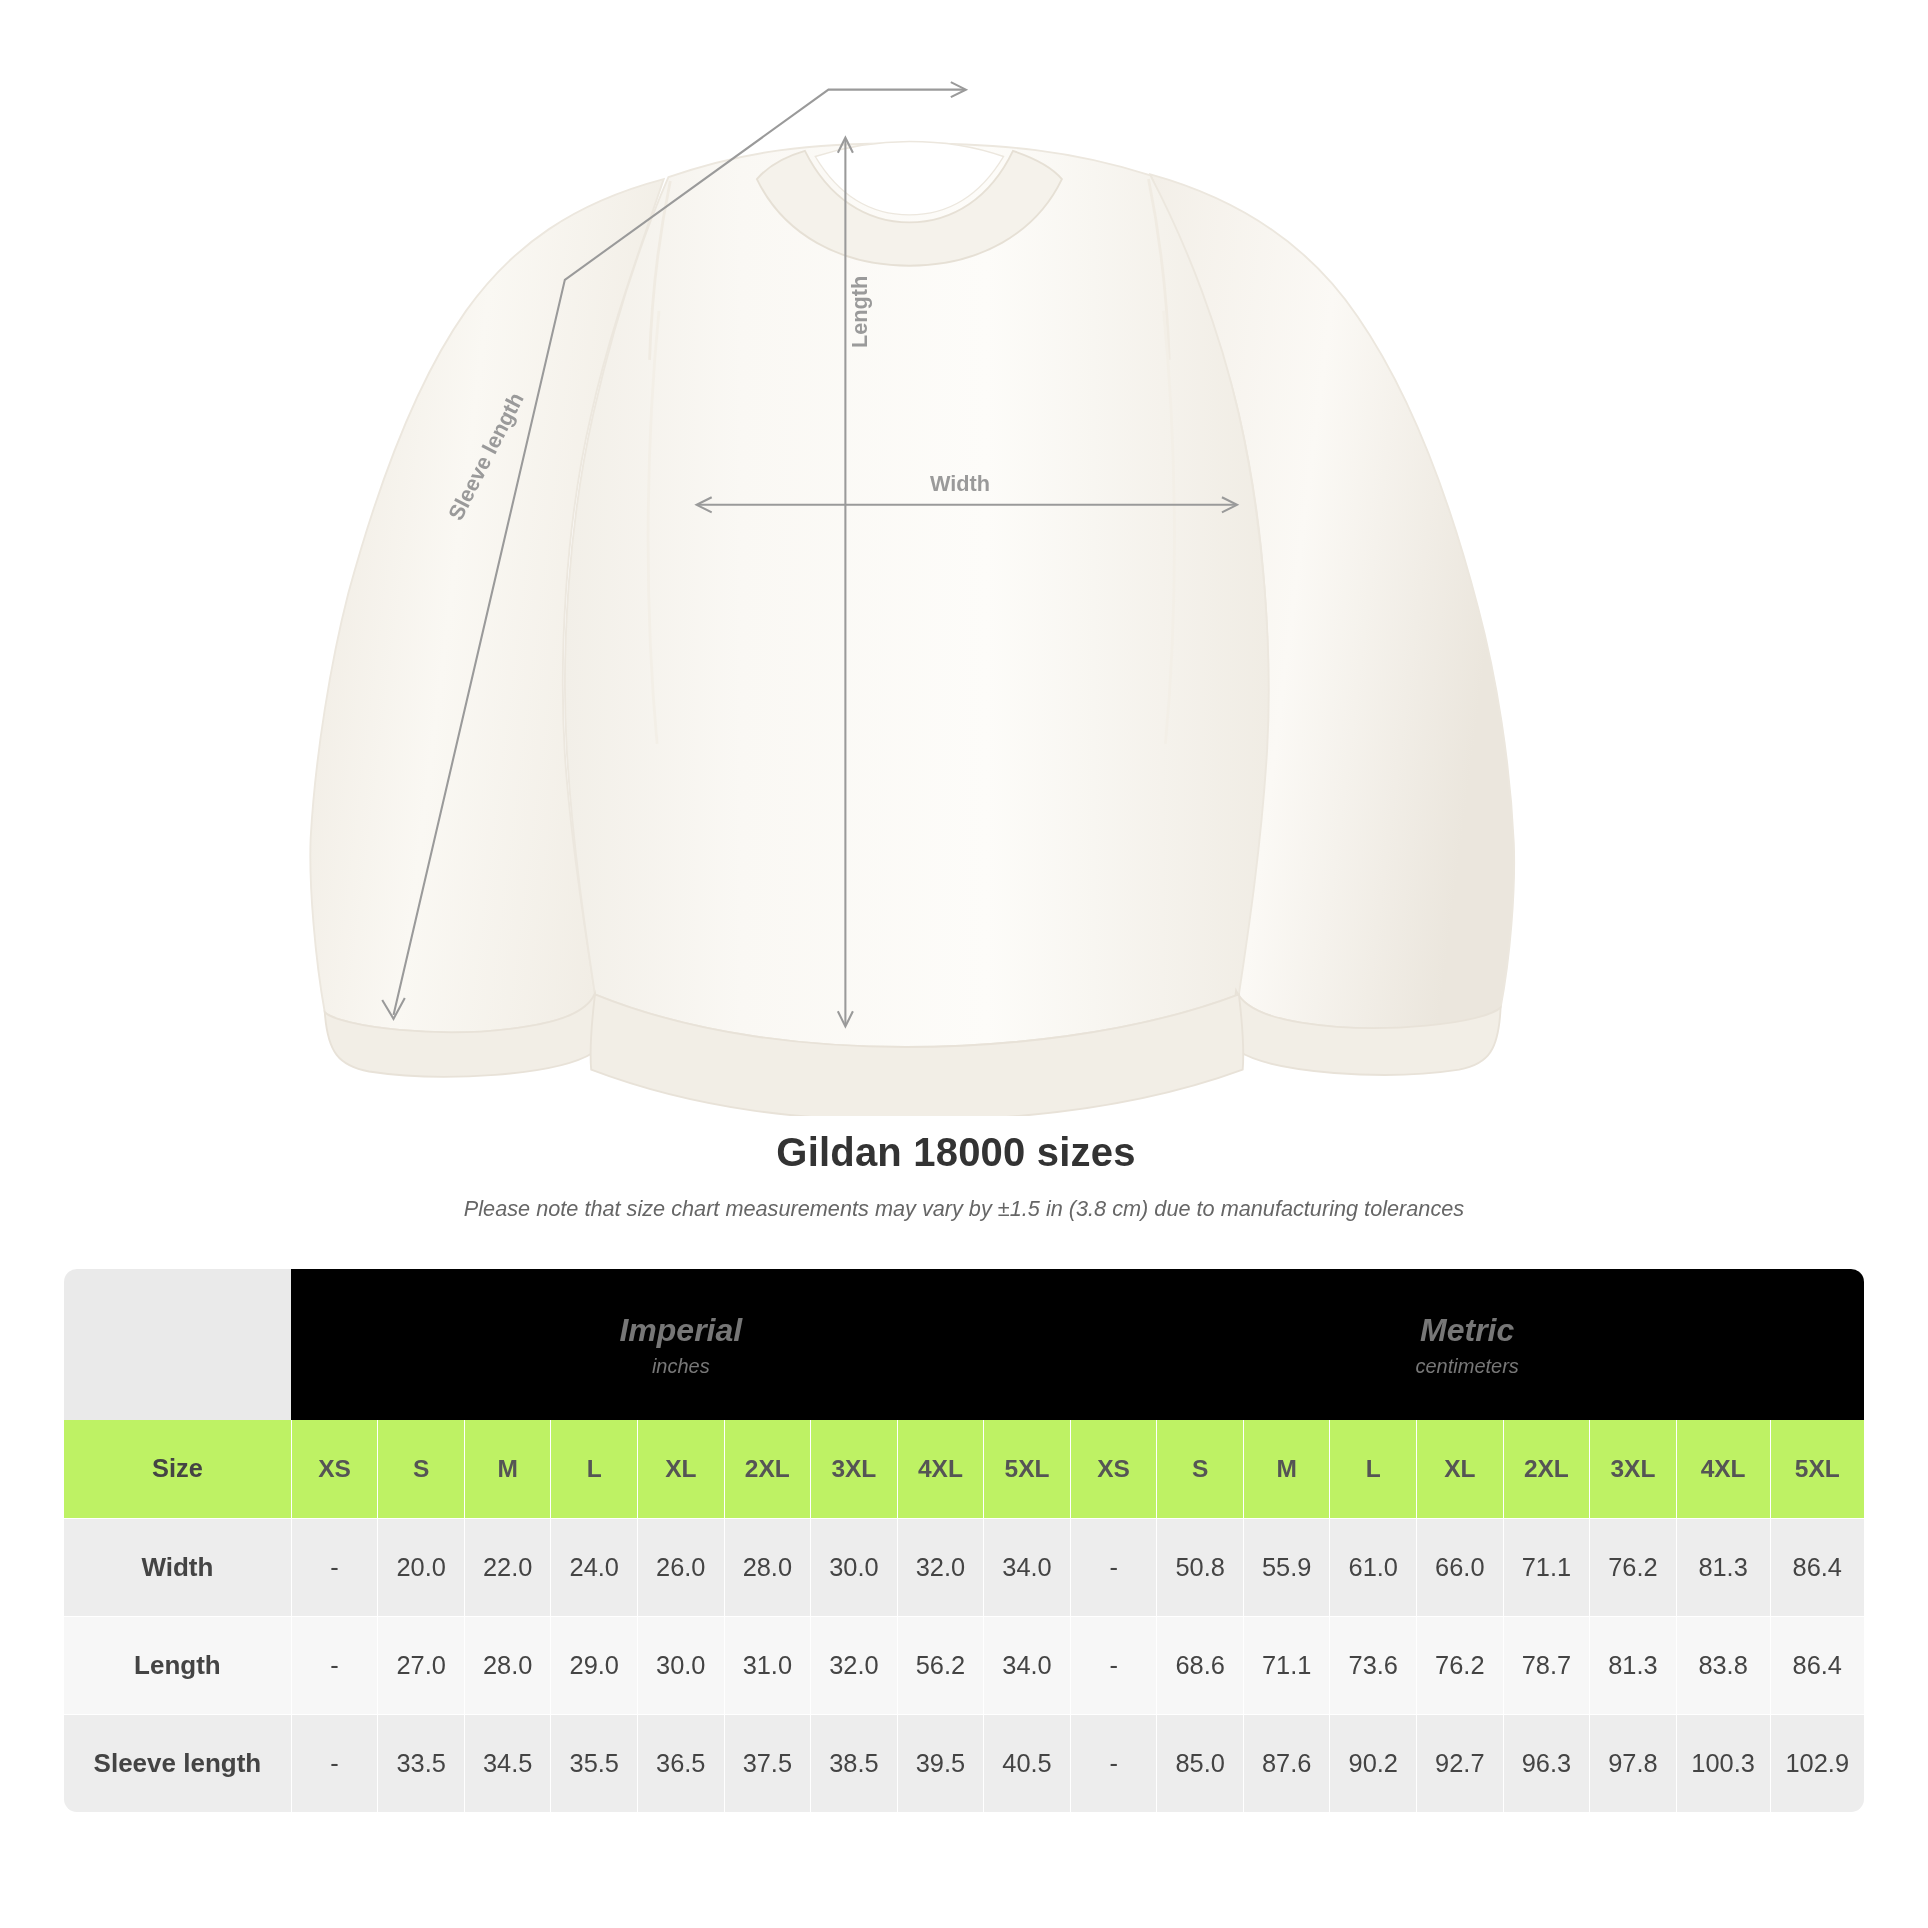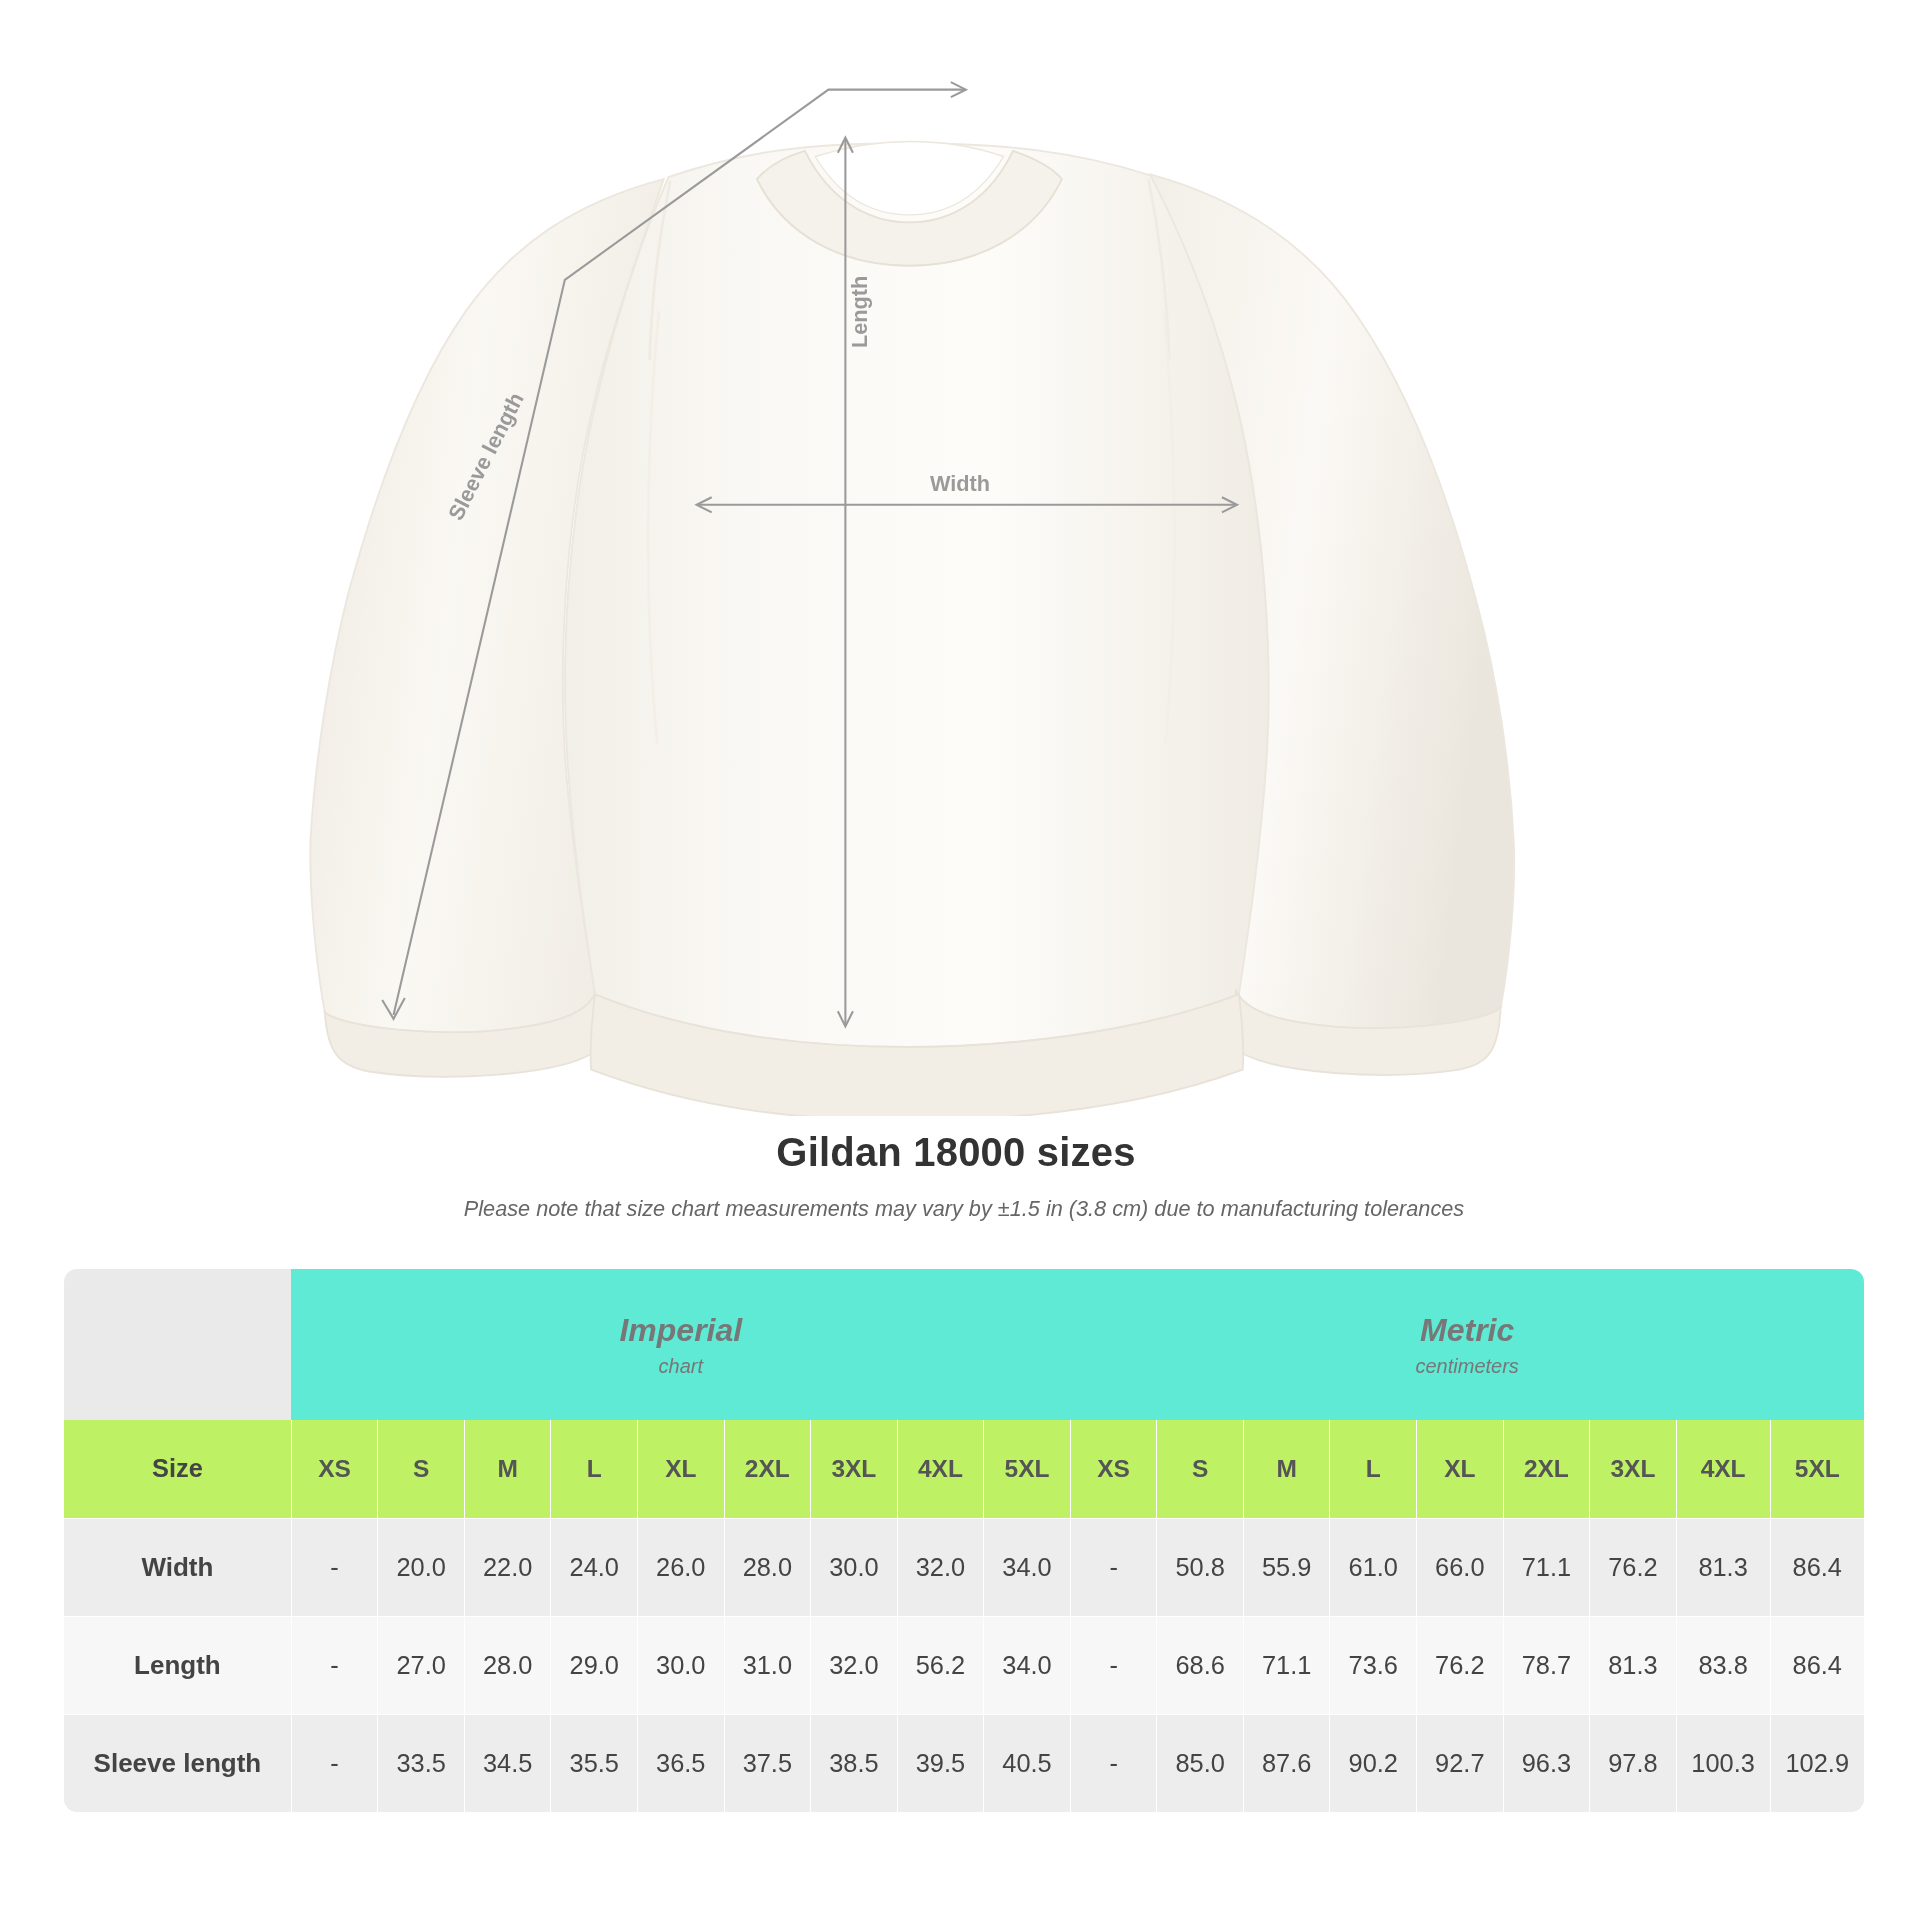--- a/index.html
+++ b/index.html
@@ -87,21 +87,21 @@
     table-layout: fixed;
     border-radius: 13px;
     overflow: hidden;
   }
   table.size-table td, table.size-table th {
     border: none;
     padding: 0;
   }
   .unit-head {
     height: 151px;
-    background: #5eead4;
+    background: #000000;
     text-align: center;
     vertical-align: middle;
   }
   .unit-head .unit-name {
     font-size: 32px;
     font-style: italic;
     font-weight: bold;
     color: #777777;
     line-height: 1.2;
   }
@@ -268,21 +268,21 @@
         <col style="width:83px">
           <col style="width:90px">
           <col style="width:90px">
       </colgroup>
       <tbody>
 
         <tr>
           <td class="corner-cell"></td>
           <td class="unit-head" colspan="9">
             <div class="unit-name">Imperial</div>
-            <div class="unit-sub">chart</div>
+            <div class="unit-sub">inches</div>
           </td>
           <td class="unit-head" colspan="9">
             <div class="unit-name">Metric</div>
             <div class="unit-sub">centimeters</div>
           </td>
         </tr>
 
         <tr class="header-row">
           <td class="rowlabel">Size</td>
           <td>XS</td>

